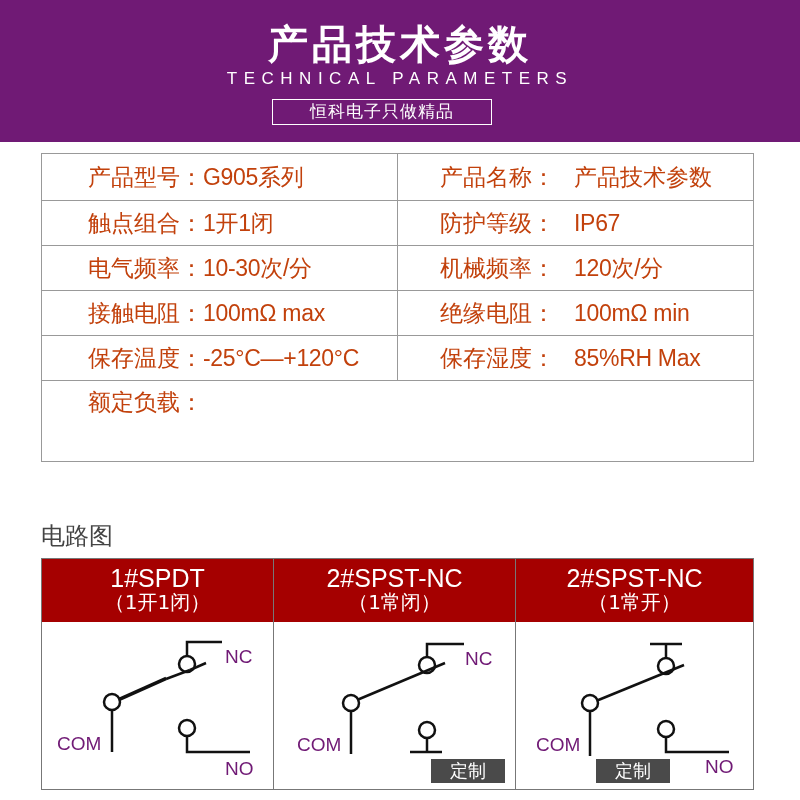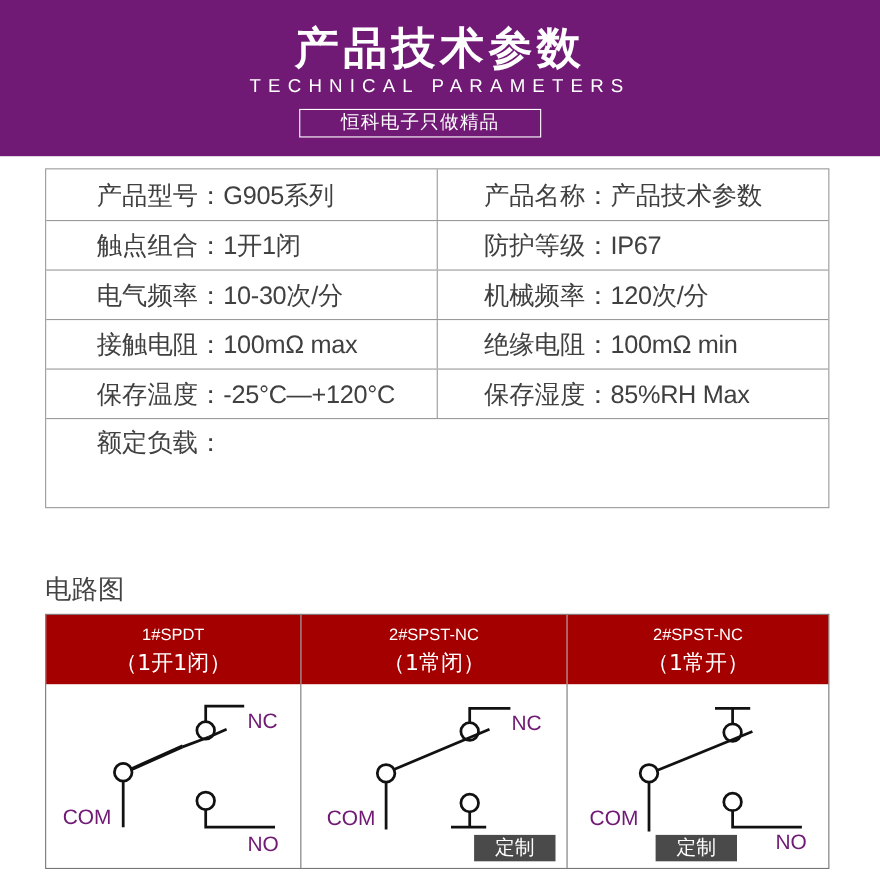--- a/index.html
+++ b/index.html
@@ -8,38 +8,38 @@
 
   .banner { position: absolute; left: 0; top: 0; width: 800px; height: 142px; background: #701a75; text-align: center; color: #fff; }
   .banner-title { position: absolute; left: 0; width: 800px; top: 20px; font-size: 40px; font-weight: bold; letter-spacing: 4px; line-height: 48px; }
   .banner-sub { position: absolute; left: 0; width: 800px; top: 69px; font-size: 17px; letter-spacing: 6.5px; line-height: 20px; font-family: "Liberation Sans", sans-serif; }
   .banner-tag { position: absolute; left: 272px; top: 99px; width: 220px; height: 26px; border: 1.5px solid #fff; font-size: 17px; line-height: 23px; letter-spacing: 1px; }
 
   .spec-table { position: absolute; left: 41px; top: 153px; width: 713px; border: 1px solid #999; }
   .spec-row { display: flex; border-bottom: 1px solid #999; height: 45px; }
   .spec-row:last-child { border-bottom: none; }
   .spec-row.r0 { height: 47px; }
-  .spec-cell { display: flex; align-items: center; font-size: 23px; color: #404040; white-space: nowrap; }
+  .spec-cell { display: flex; align-items: center; font-size: 23px; color: #c2410c; white-space: nowrap; }
   .spec-cell.left { width: 356px; border-right: 1px solid #999; padding-left: 46px; }
-  .spec-cell.right { flex: 1; padding-left: 42px; }
+  .spec-cell.right { flex: 1; padding-left: 42px; gap: 19px; }
   .spec-cell .val { font-family: "Liberation Sans", sans-serif; letter-spacing: -0.3px; }
   .spec-row.full { height: 80px; }
   .spec-row.full .spec-cell { align-items: flex-start; padding-top: 6px; padding-left: 46px; }
   .load-vals { display: flex; flex-direction: column; line-height: 34px; margin-top: -3px; }
 
   .circuit-title { position: absolute; left: 41px; top: 520px; font-size: 24px; color: #444; line-height: 32px; }
 
   .circuit-table { position: absolute; left: 41px; top: 558px; width: 713px; height: 232px; border: 1px solid #777; display: flex; }
   .circuit-col { position: relative; height: 100%; border-right: 1px solid #777; }
   .circuit-col:last-child { border-right: none; }
   .circuit-col.c0 { width: 232px; }
   .circuit-col.c1 { width: 242px; }
   .circuit-col.c2 { flex: 1; }
   .circuit-head { height: 63px; background: #a50000; color: #fff; text-align: center; }
-  .circuit-name { font-size: 15px; line-height: 26px; padding-top: 6px; font-family: "Liberation Sans", sans-serif; }
+  .circuit-name { font-size: 25px; line-height: 26px; padding-top: 6px; font-family: "Liberation Sans", sans-serif; }
   .circuit-sub { font-size: 20px; line-height: 22px; }
   .diagram { position: absolute; left: 0; top: 63px; width: 100%; height: 168px; }
   .diagram svg { position: absolute; left: 0; top: 0; }
   .lbl { position: absolute; font-size: 19px; color: #701a75; font-family: "Liberation Sans", sans-serif; }
   .custom-badge { position: absolute; background: #4a4a4a; color: #fff; font-size: 18px; text-align: center; line-height: 24px; height: 24px; width: 74px; }
 </style>
 </head>
 <body>
 
 <div class="banner">

